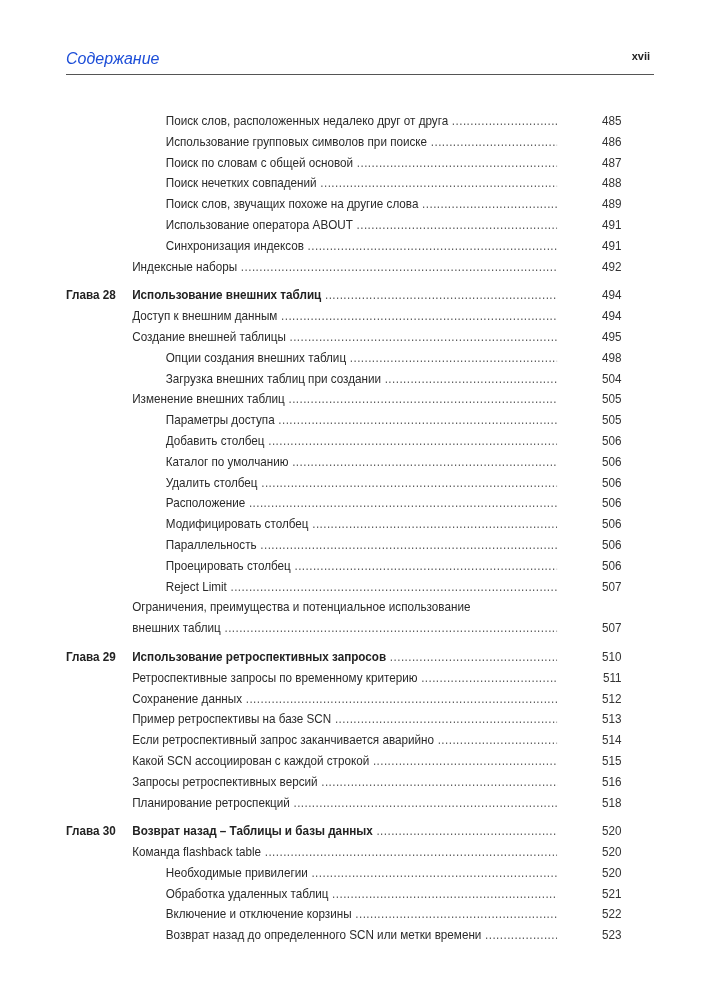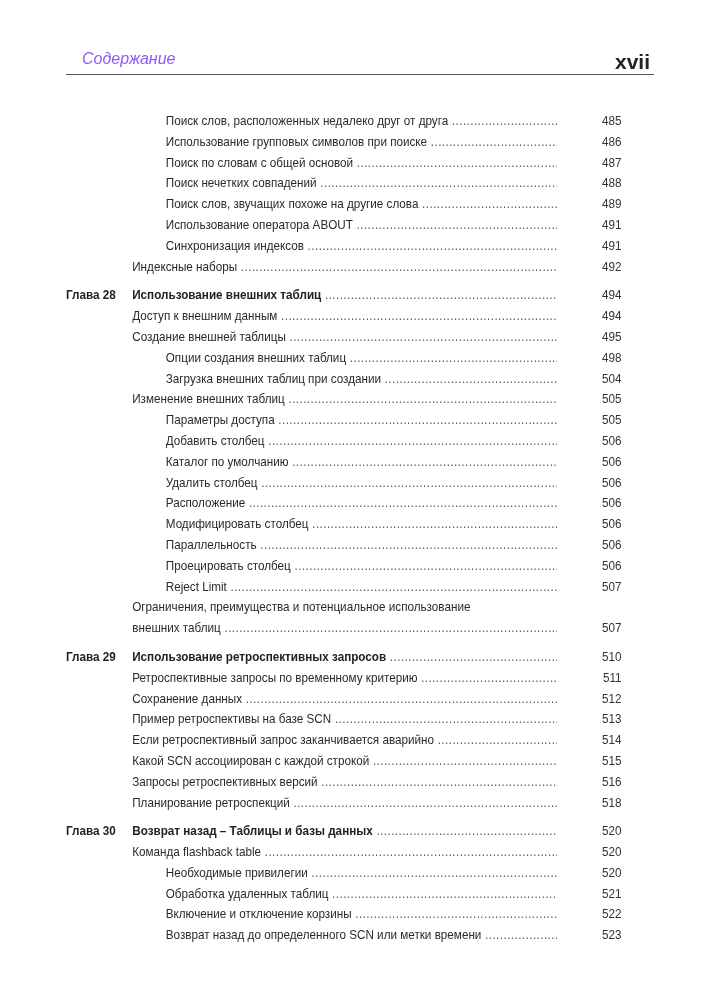--- a/index.html
+++ b/index.html
@@ -5,24 +5,24 @@
     html, body { margin: 0; padding: 0; background: #ffffff; }
     body {
       width: 702px; height: 1000px; position: relative; overflow: hidden;
       font-family: "Liberation Sans", sans-serif; color: #2a2a2a;
     }
     .header {
       position: absolute; left: 66px; top: 48px; width: 588px; height: 26px;
       border-bottom: 1.5px solid #555;
     }
     .header .title {
-      position: absolute; left: 16px; top: 2px; font-size: 16px; font-style: italic; color: #8b5cf6; text-align: center;
+      position: absolute; left: 0; top: 2px; font-size: 16px; font-style: italic; color: #1d4ed8; text-align: center;
     }
     .header .pageno {
-      position: absolute; right: 4px; top: 2px; font-size: 21px; font-weight: bold; color: #222;
+      position: absolute; right: 4px; top: 2px; font-size: 11px; font-weight: bold; color: #222;
     }
     .toc { position: absolute; left: 66px; top: 104px; width: 560px; margin-top: 7px; }
     .row {
       position: relative; height: 20.8px; font-size: 13.6px; line-height: 20.8px;
       transform: scaleX(0.86); transform-origin: left center; width: 651px;
     }
     .row .chap {
       position: absolute; left: 0; font-weight: bold; color: #222;
     }
     .row .text-wrap {

